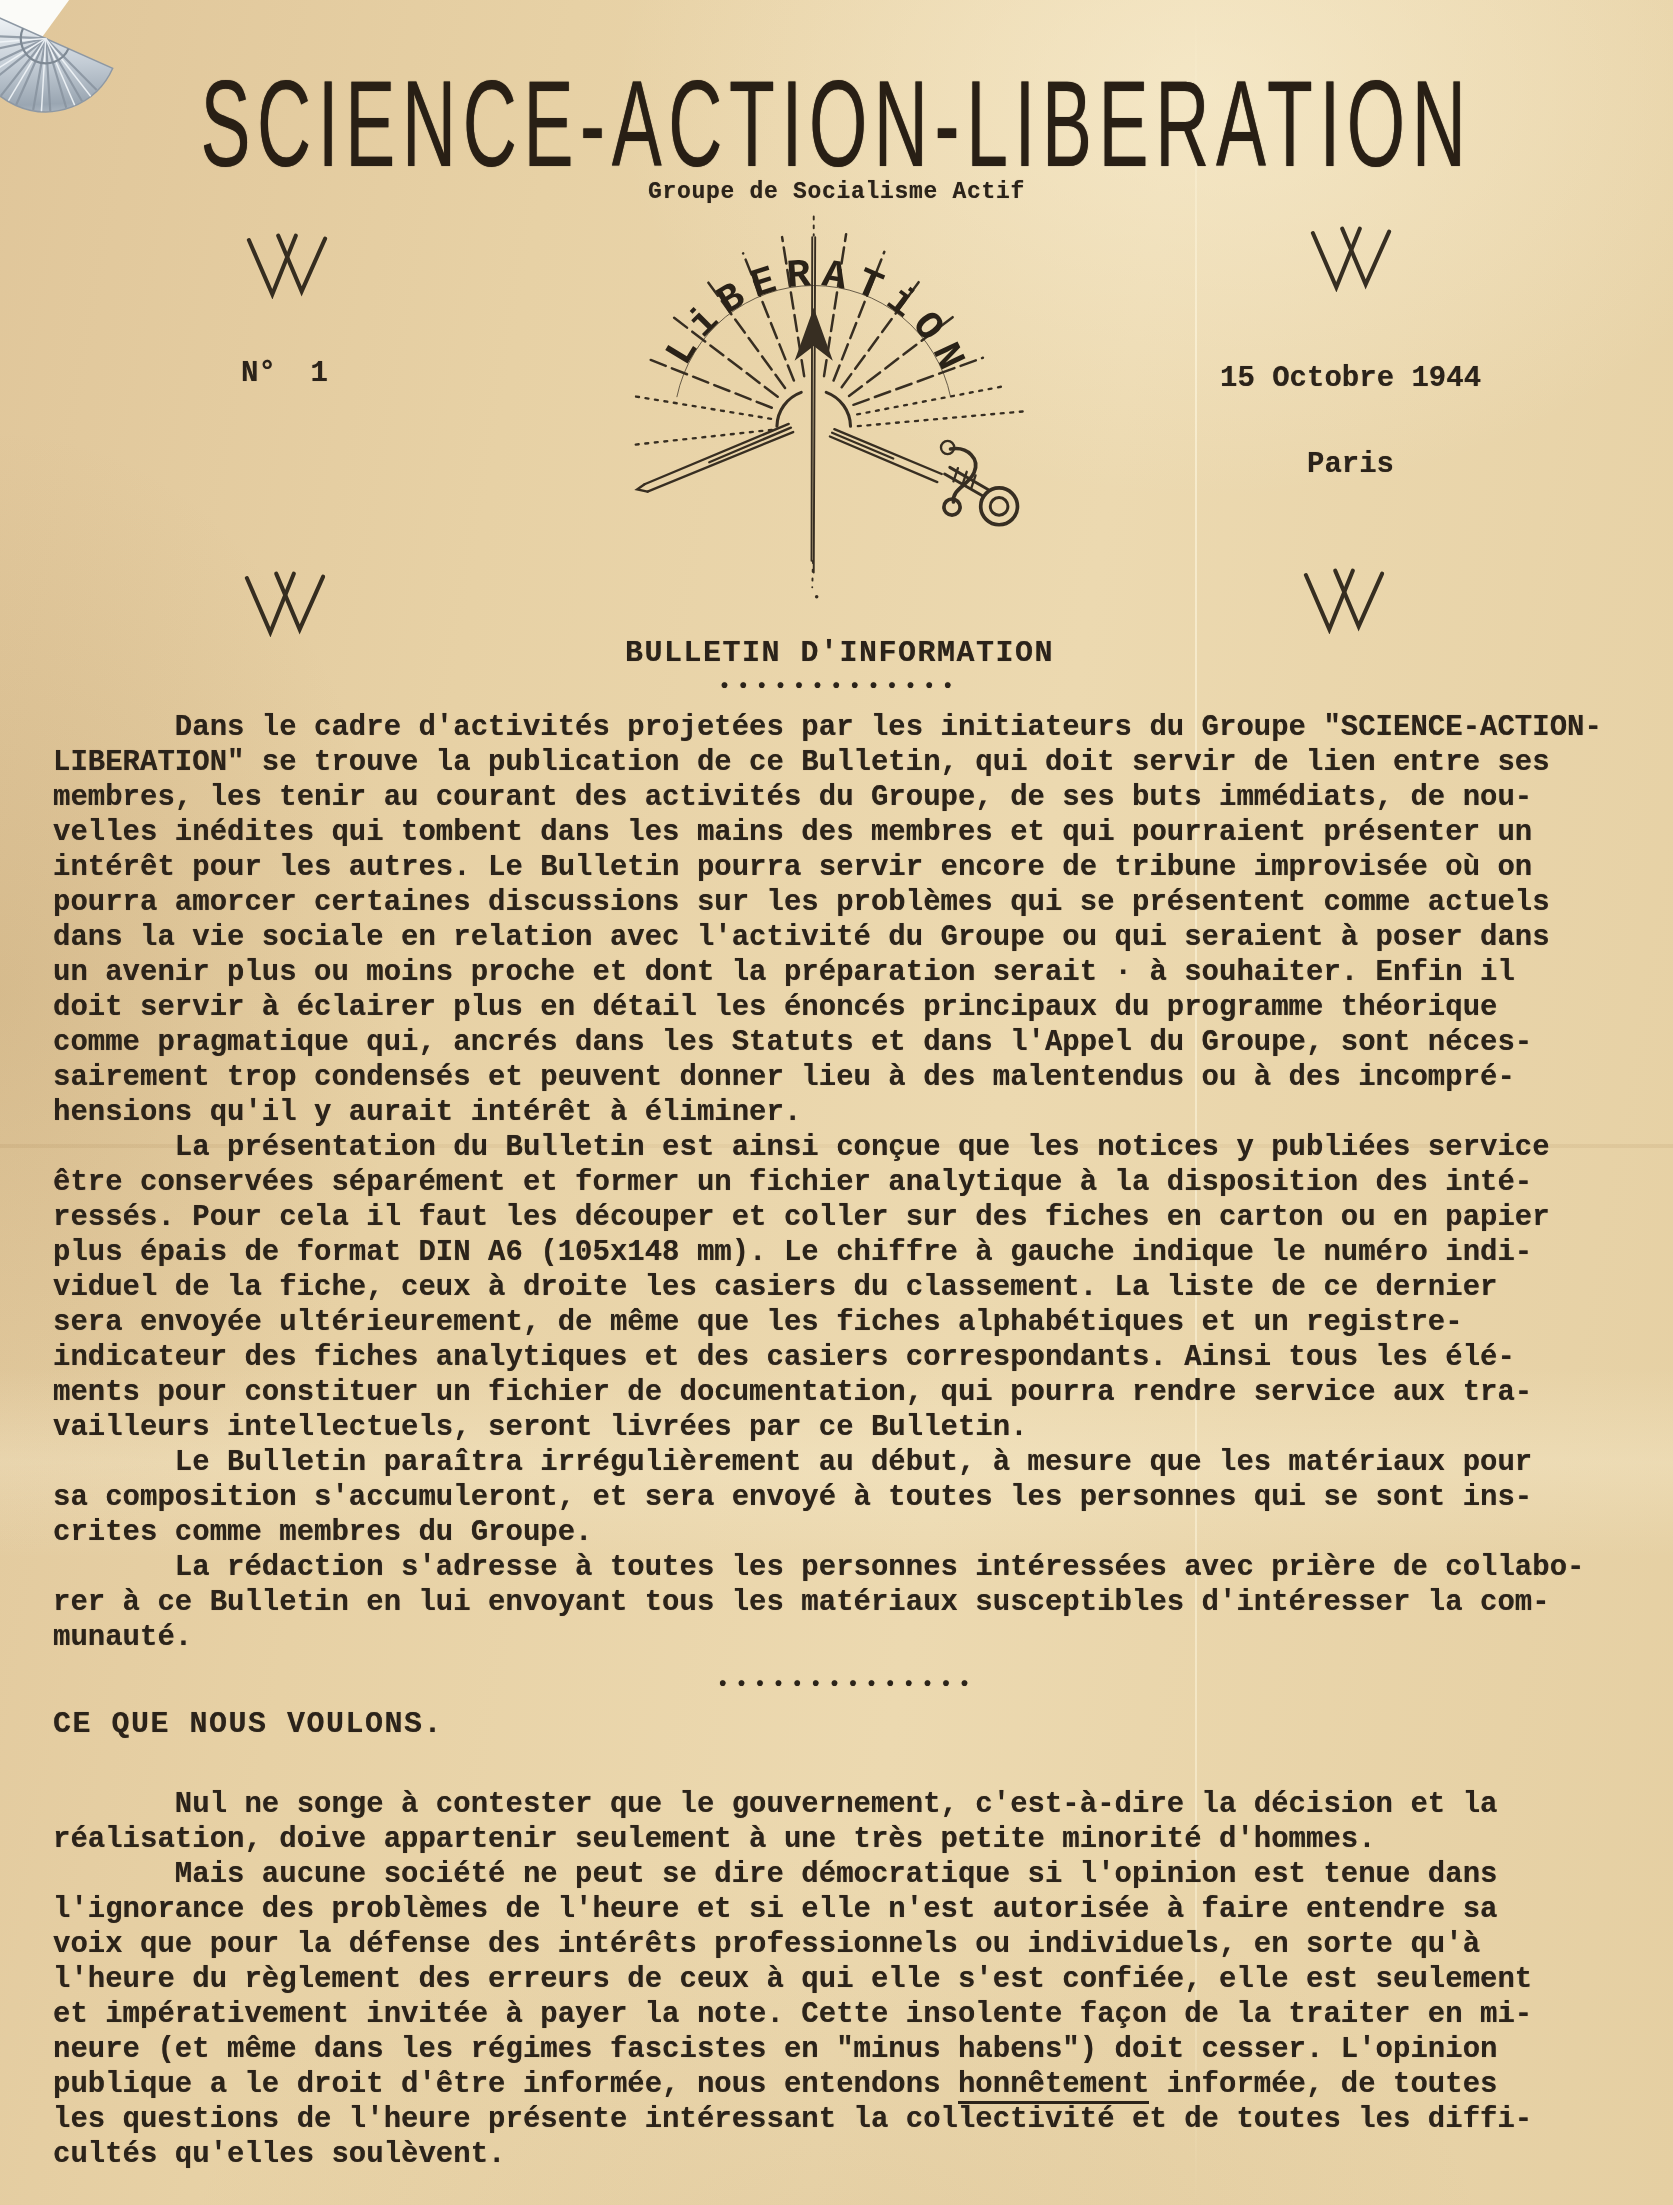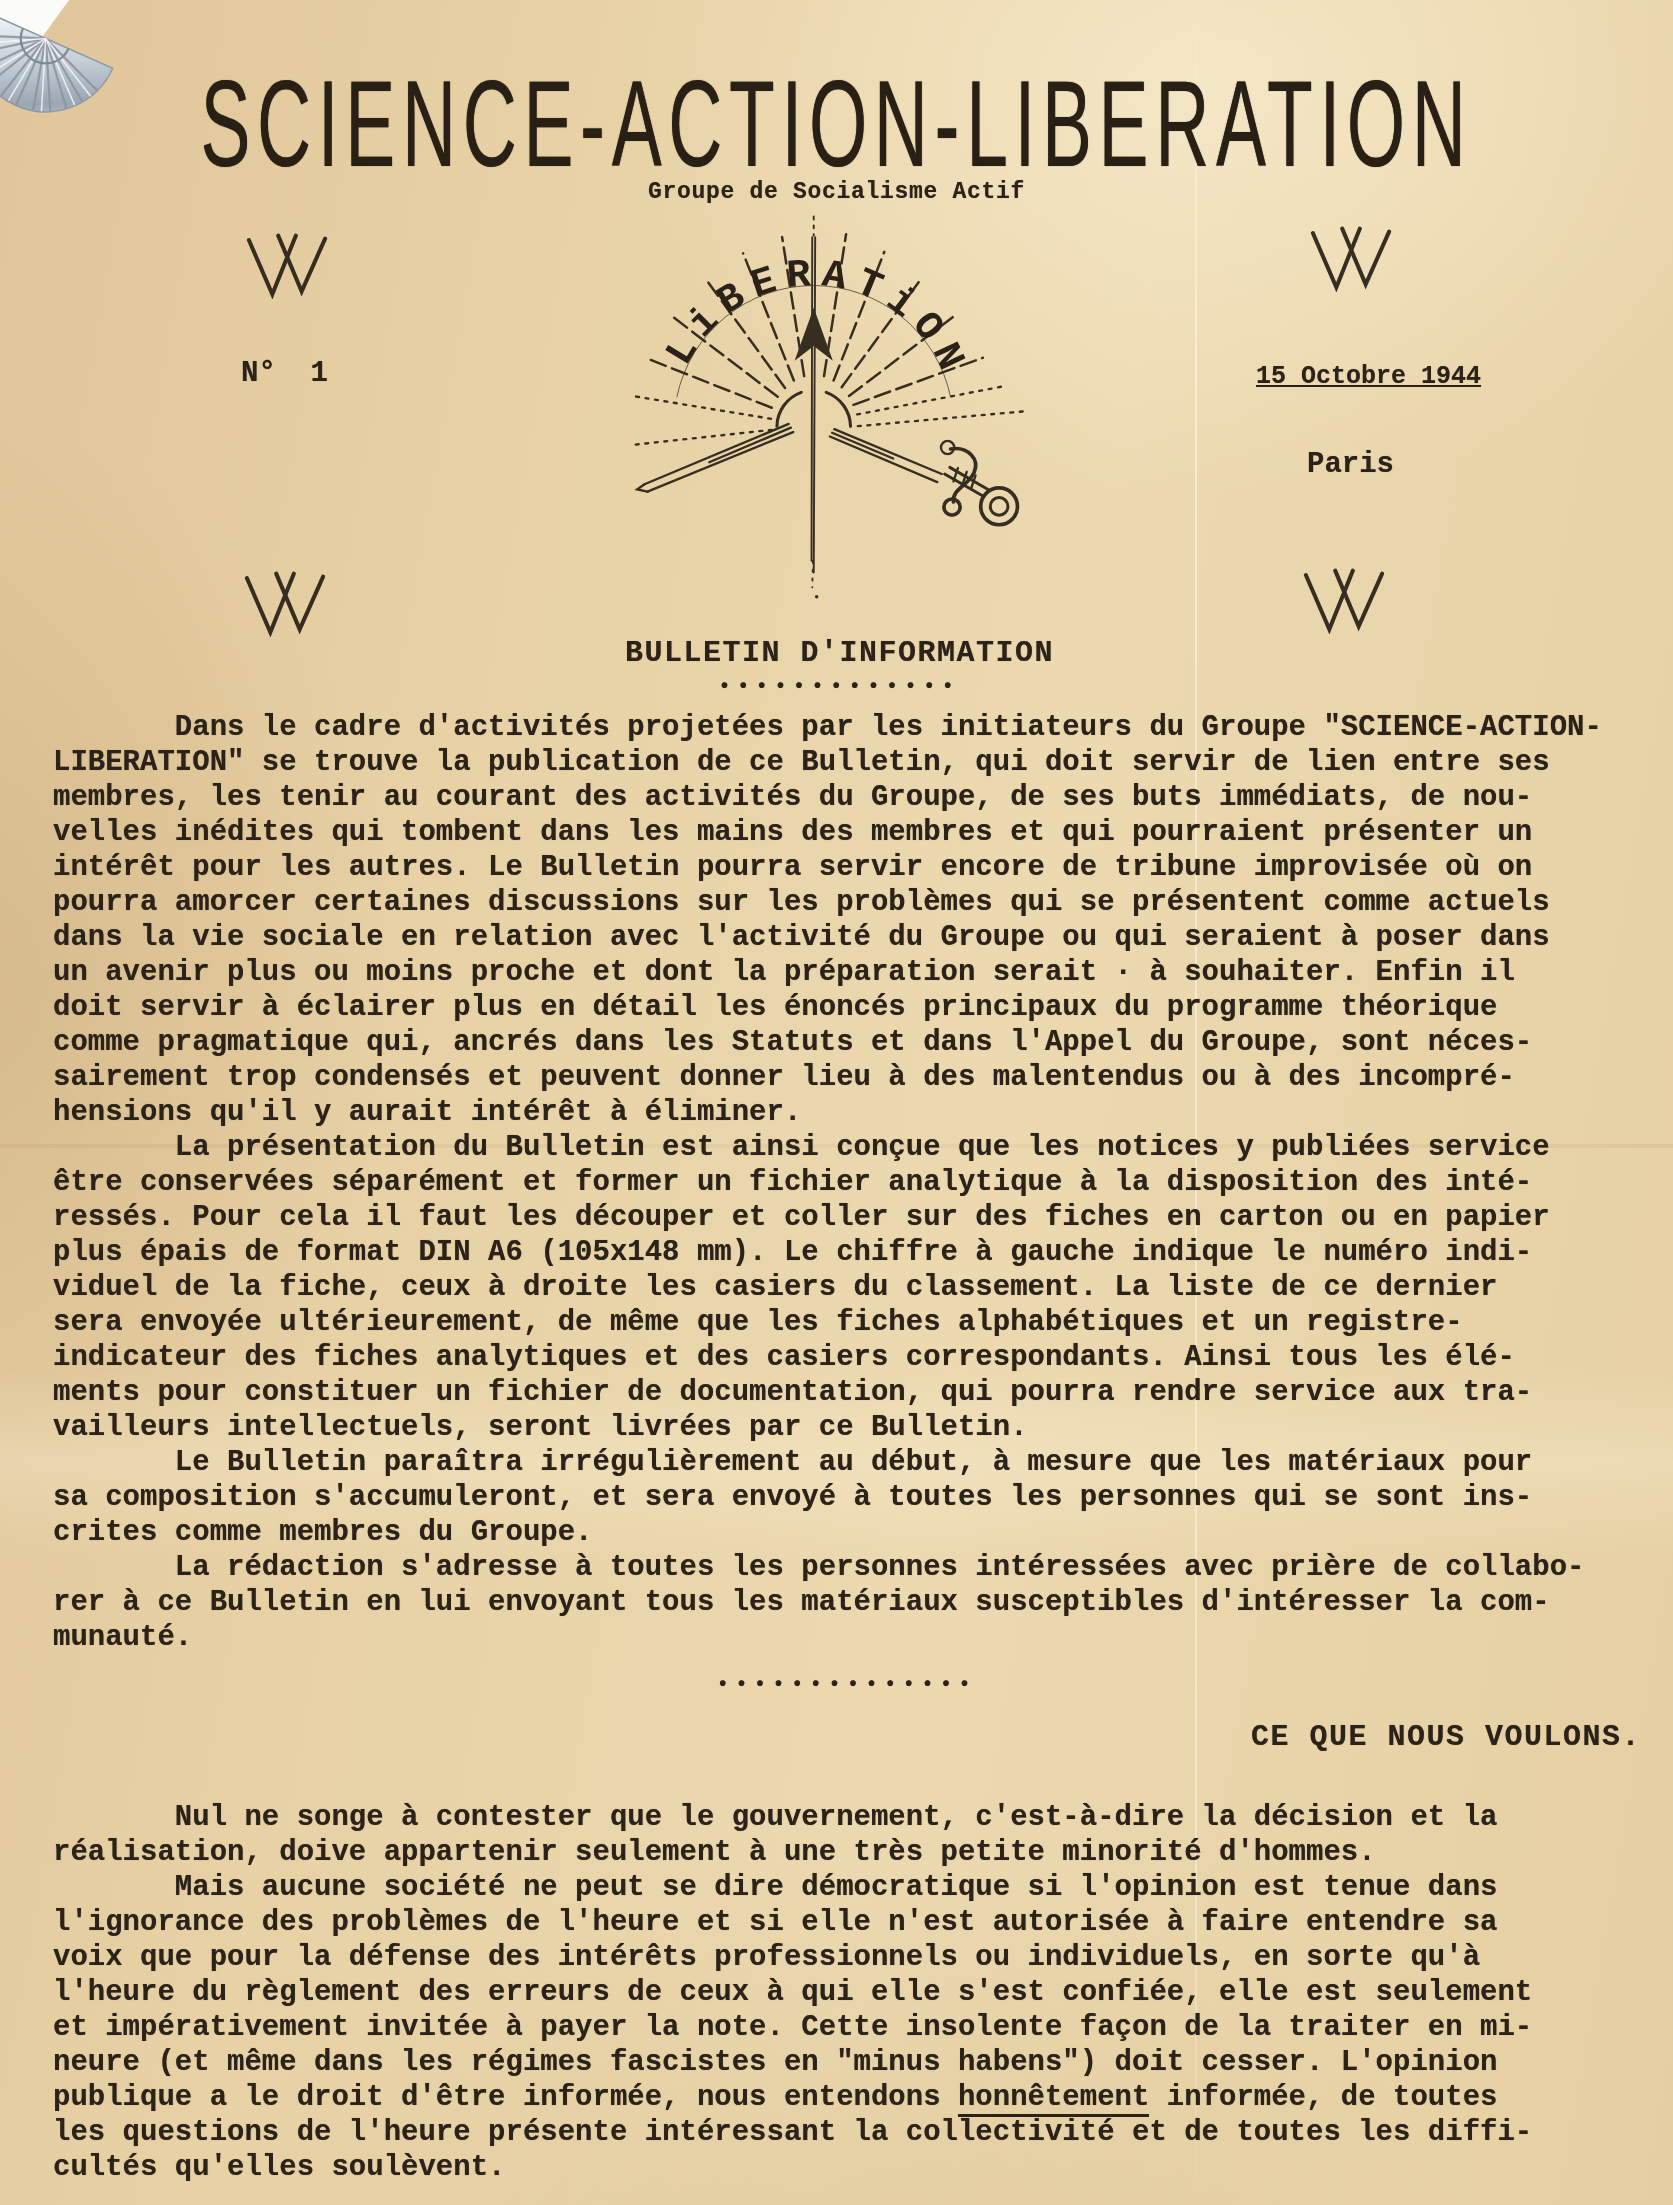--- a/index.html
+++ b/index.html
@@ -36,33 +36,33 @@
     transform:translateX(-50%) scaleY(1.62);
     transform-origin:center top;
     font-family:"Liberation Sans","DejaVu Sans",sans-serif;
     font-weight:400;font-size:75px;letter-spacing:6.6px;
     color:#281f15;white-space:nowrap;
     text-shadow:0 0 0.7px rgba(40,30,18,.8);
   }
   .subtitle{position:absolute;top:179px;left:50%;transform:translateX(-50%);
     font-size:23px;letter-spacing:0.7px;}
   .issue{left:241px;top:357px;font-size:29px;}
-  .dateline{left:1256px;top:362px;font-size:25px;text-decoration:underline;}
+  .dateline{left:1220px;top:362px;font-size:29px;}
   .place{left:1307px;top:448px;font-size:29px;}
   .ww{position:absolute;}
   .ww svg{display:block;}
   .bulletin-heading{position:absolute;left:53px;top:615px;width:1573px;
     text-align:center;font-size:30px;letter-spacing:1.5px;margin-top:21px;}
   .dots-top{position:absolute;left:53px;top:675px;width:1573px;text-align:center;
     font-size:20px;letter-spacing:6.6px;}
   .col{position:absolute;left:53px;top:710px;width:1588px;
     font-size:29px;line-height:35px;}
   .col .line{white-space:pre;}
   .dots-mid{margin-top:11.8px;text-align:center;font-size:20px;letter-spacing:6.6px;white-space:normal;}
-  .section-heading{margin-top:18px;text-align:right;font-size:30px;letter-spacing:1.5px;}
+  .section-heading{margin-top:5px;text-align:left;font-size:30px;letter-spacing:1.5px;}
   .gap-before{margin-top:45px;}
   .u-word{border-bottom:3.7px solid #2b231a;padding-bottom:0.7px;margin-top:32px;}
   .emblem{position:absolute;left:621px;top:215px;}
   .emblem text{font-family:"Liberation Mono","DejaVu Sans Mono",monospace;font-weight:700;}
 </style>
 </head>
 <body>
 
 <div class="page">
 

